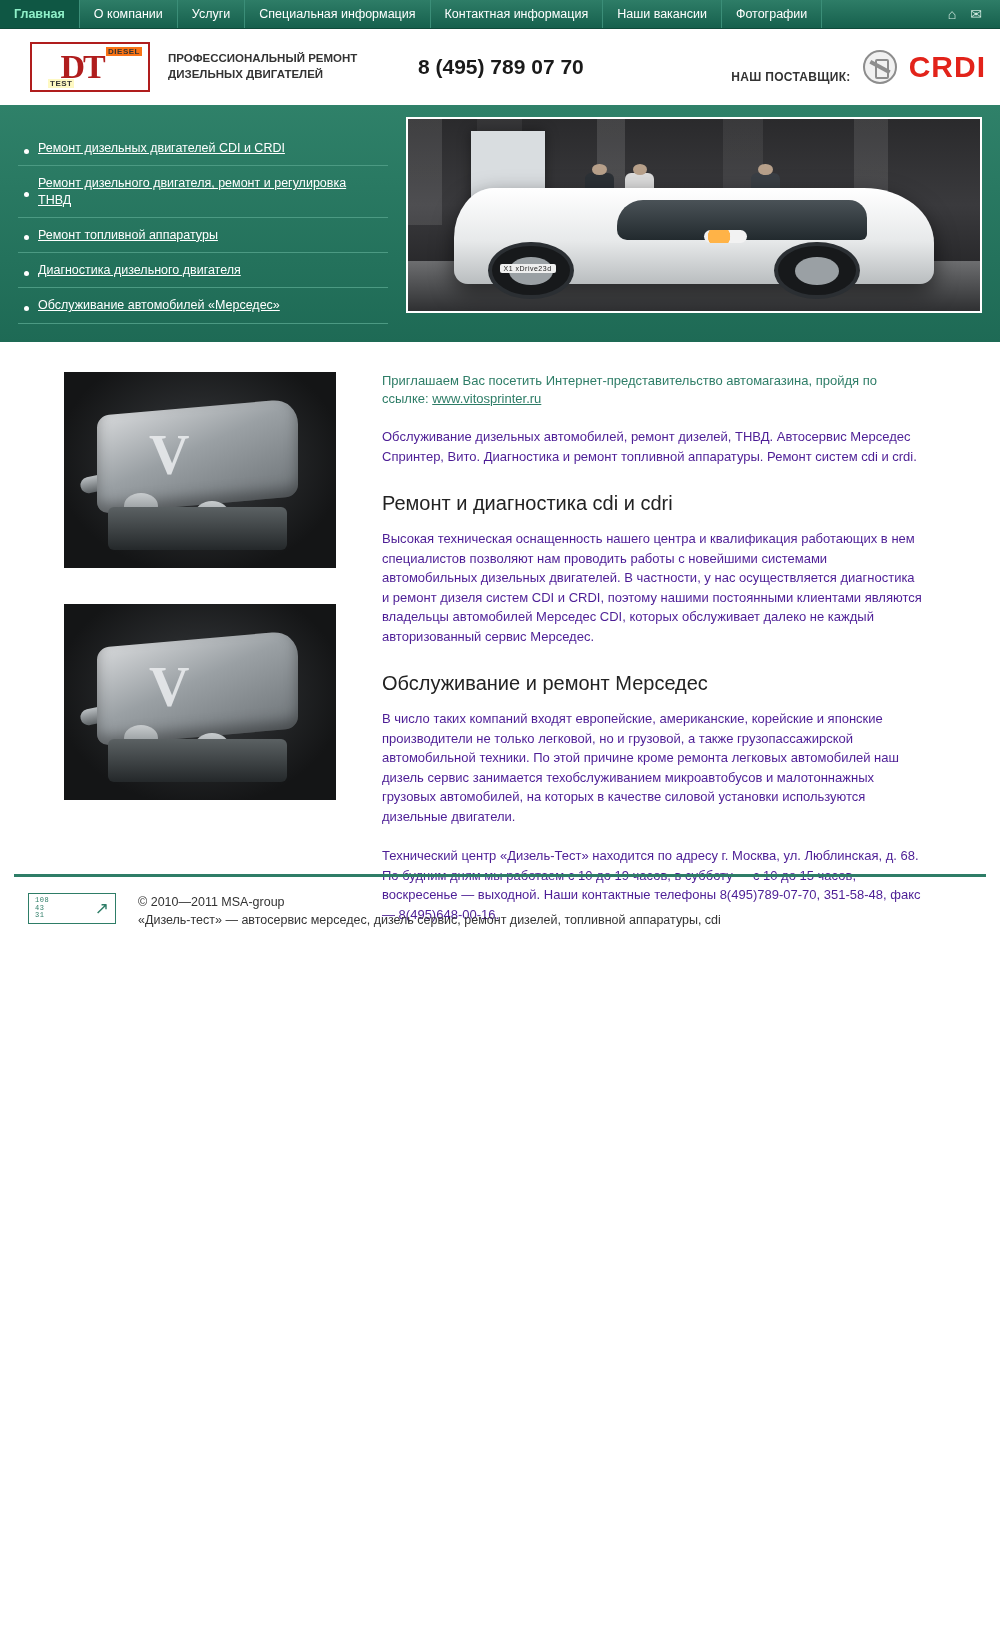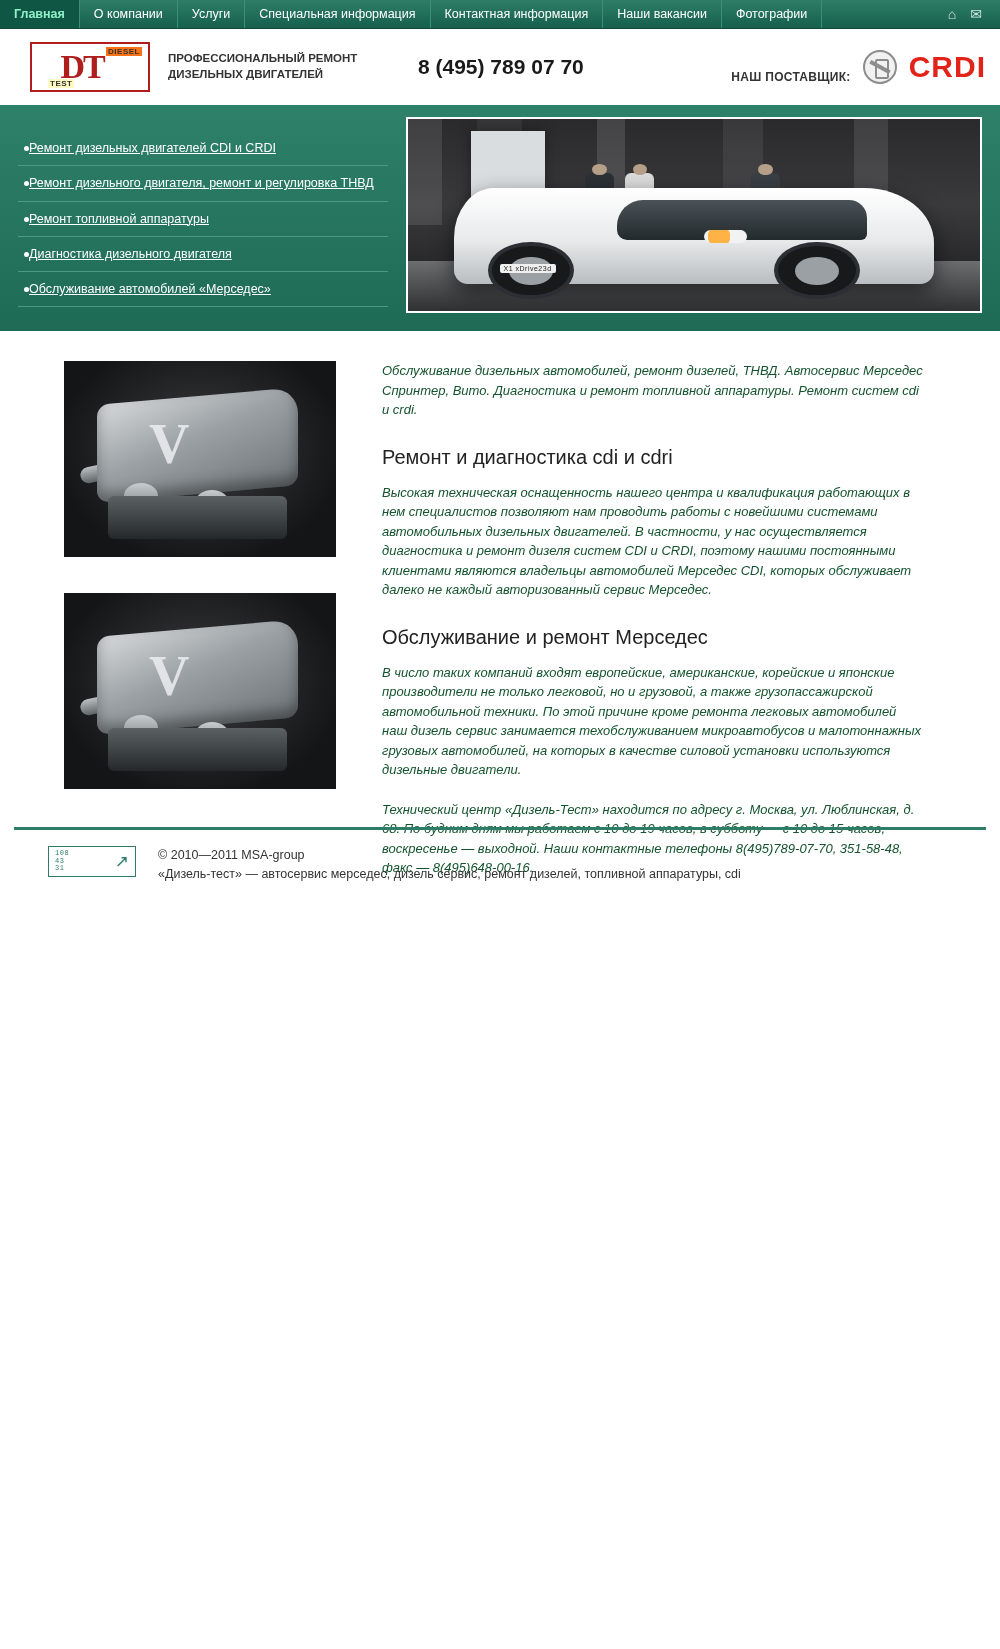--- a/index.html
+++ b/index.html
@@ -173,21 +173,22 @@
     gap: 18px;
     min-height: 200px;
   }
   .menu {
     width: 370px;
     flex: none;
     padding-top: 14px;
   }
   .menu-item {
     display: flex;
-    align-items: flex-start;
+    align-items: center;
+    gap: 9px;
     padding: 9px 6px 9px 6px;
     border-bottom: 1px solid #4c9a83;
     cursor: pointer;
   }
   .menu-item:first-child { border-top: none; }
   .bullet {
     width: 5px; height: 5px;
     border-radius: 50%;
     background: #ffffff;
     margin-top: 6px;
@@ -340,25 +341,24 @@
     margin: 0 0 18px 0;
   }
   .invite {
     color: #2e7d67;
     font-size: 13px;
     line-height: 1.45;
     margin: 0 0 18px 0;
   }
   .invite a { color: #2e7d67; }
   p.body {
-    color: #14532d;
+    color: #4c1d95;
     font-size: 13px;
     line-height: 1.5;
     margin: 0 0 20px 0;
-    font-style: italic;
   }
   h2.section {
     font-size: 20px;
     font-weight: normal;
     color: #222222;
     margin: 26px 0 14px 0;
   }
 
   
   .footer-wrap {
@@ -378,21 +378,20 @@
     padding: 0 20px 0 28px;
   }
   .counter {
     width: 88px; height: 31px;
     border: 1px solid #2e7d67;
     display: flex;
     align-items: center;
     justify-content: space-between;
     padding: 3px 6px;
     flex: none;
-    margin-left: 20px;
   }
   .counter-digits {
     font-family: "Liberation Mono", monospace;
     font-size: 7px;
     line-height: 1.05;
     color: #2e7d67;
     letter-spacing: .5px;
   }
   .counter-arrow {
     color: #2e7d67;
@@ -509,20 +508,23 @@
       <div class="engine-photo">
         <div class="pipe"></div>
         <div class="block"></div>
         <div class="cap c1"></div>
         <div class="cap c2"></div>
         <div class="base"></div>
       </div>
     </div>
 
     <div class="right-col">
+      <p class="invite">
+        <span>Приглашаем Вас посетить Интернет-представительство автомагазина, пройдя по ссылке: </span><a href="#">www.vitosprinter.ru</a>
+      </p>
       <p class="body">Обслуживание дизельных автомобилей, ремонт дизелей, ТНВД. Автосервис Мерседес Спринтер, Вито. Диагностика и ремонт топливной аппаратуры. Ремонт систем cdi и crdi.</p>
 
       <h2 class="section">Ремонт и диагностика cdi и cdri</h2>
       <p class="body">Высокая техническая оснащенность нашего центра и квалификация работающих в нем специалистов позволяют нам проводить работы с новейшими системами автомобильных дизельных двигателей. В частности, у нас осуществляется диагностика и ремонт дизеля систем CDI и CRDI, поэтому нашими постоянными клиентами являются владельцы автомобилей Мерседес CDI, которых обслуживает далеко не каждый авторизованный сервис Мерседес.</p>
 
       <h2 class="section">Обслуживание и ремонт Мерседес</h2>
       <p class="body">В число таких компаний входят европейские, американские, корейские и японские производители не только легковой, но и грузовой, а также грузопассажирской автомобильной техники. По этой причине кроме ремонта легковых автомобилей наш дизель сервис занимается техобслуживанием микроавтобусов и малотоннажных грузовых автомобилей, на которых в качестве силовой установки используются дизельные двигатели.</p>
 
       <p class="body">Технический центр «Дизель-Тест» находится по адресу г. Москва, ул. Люблинская, д. 68. По будним дням мы работаем с 10 до 19 часов, в субботу — с 10 до 15 часов, воскресенье — выходной. Наши контактные телефоны 8(495)789-07-70, 351-58-48, факс — 8(495)648-00-16.</p>
     </div>

